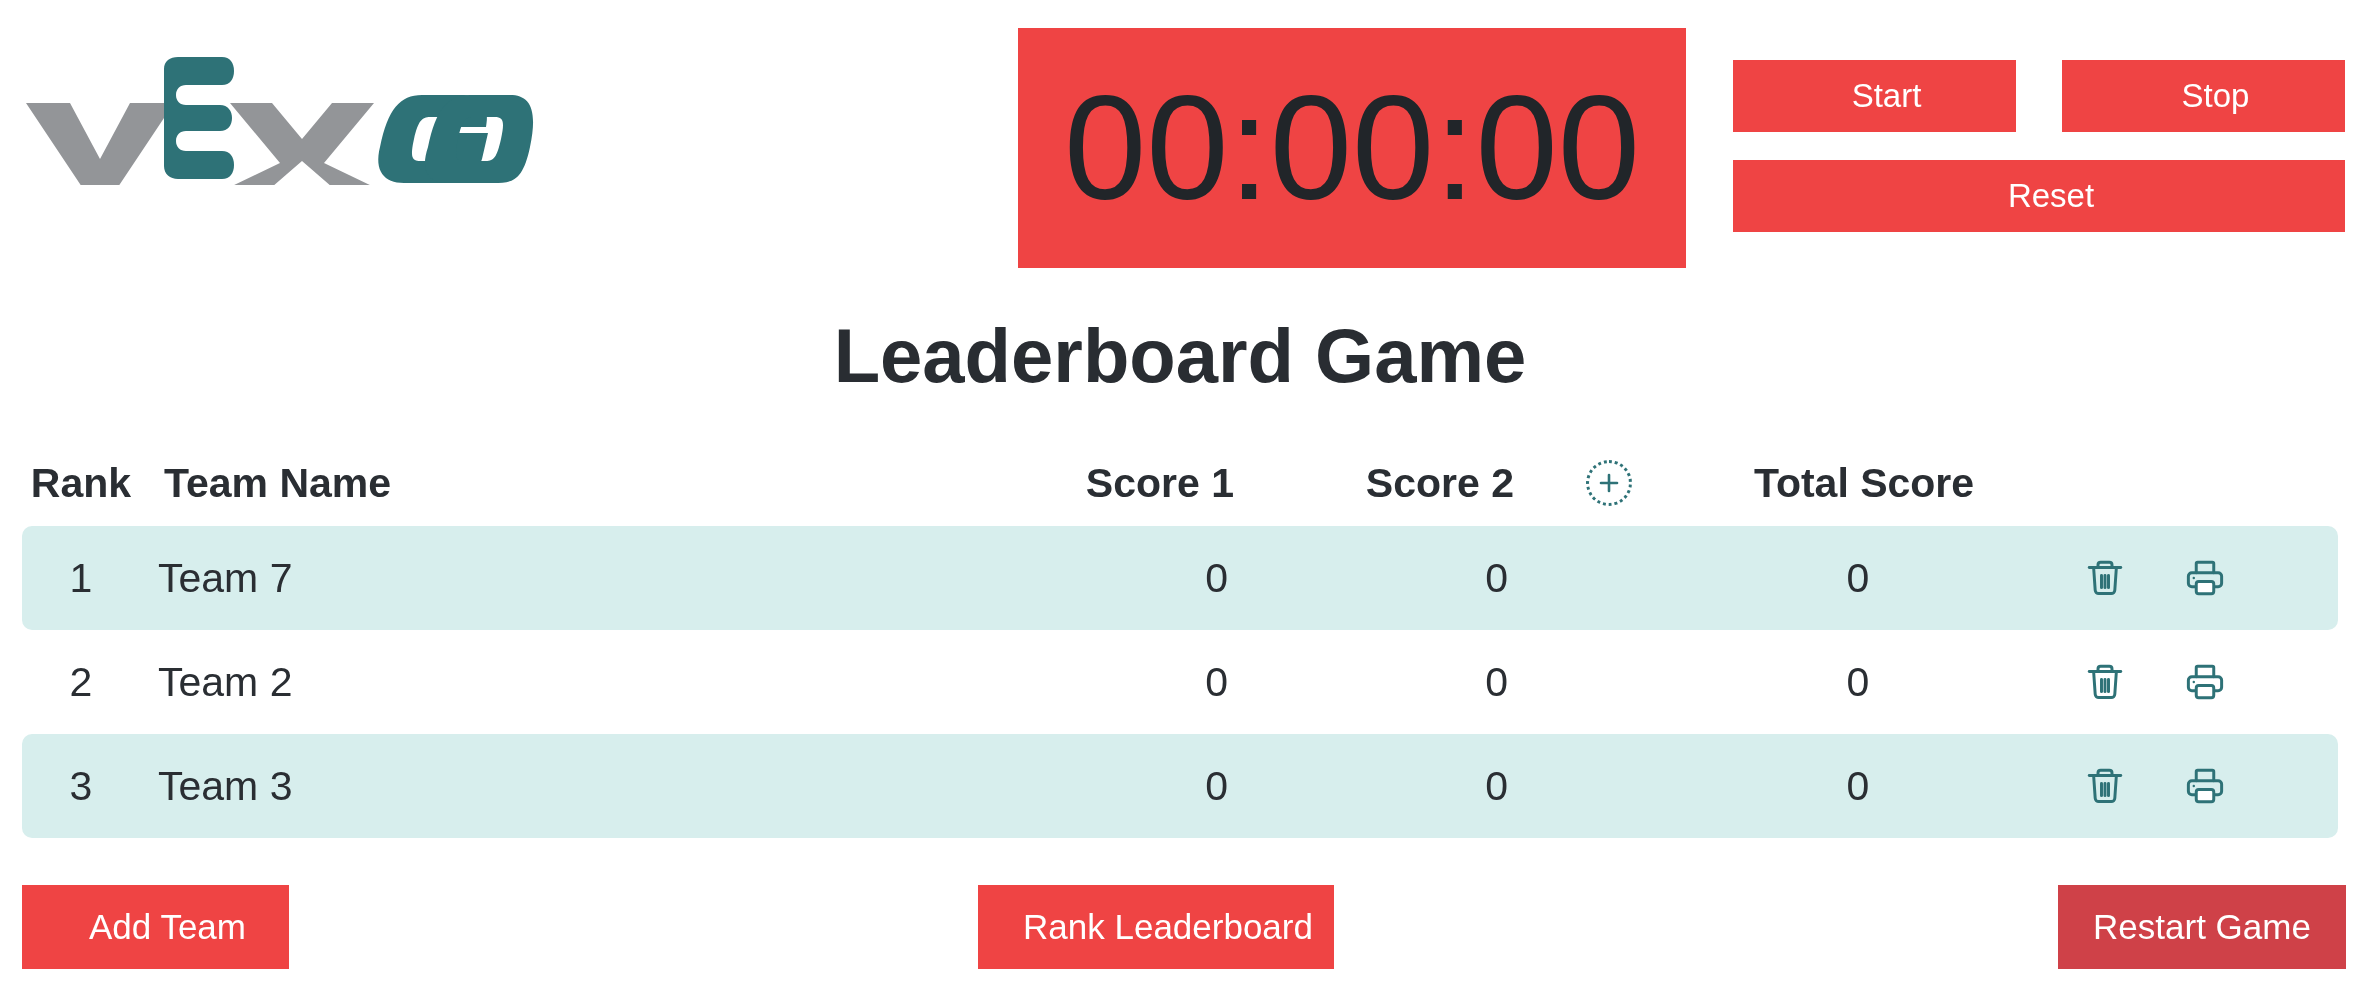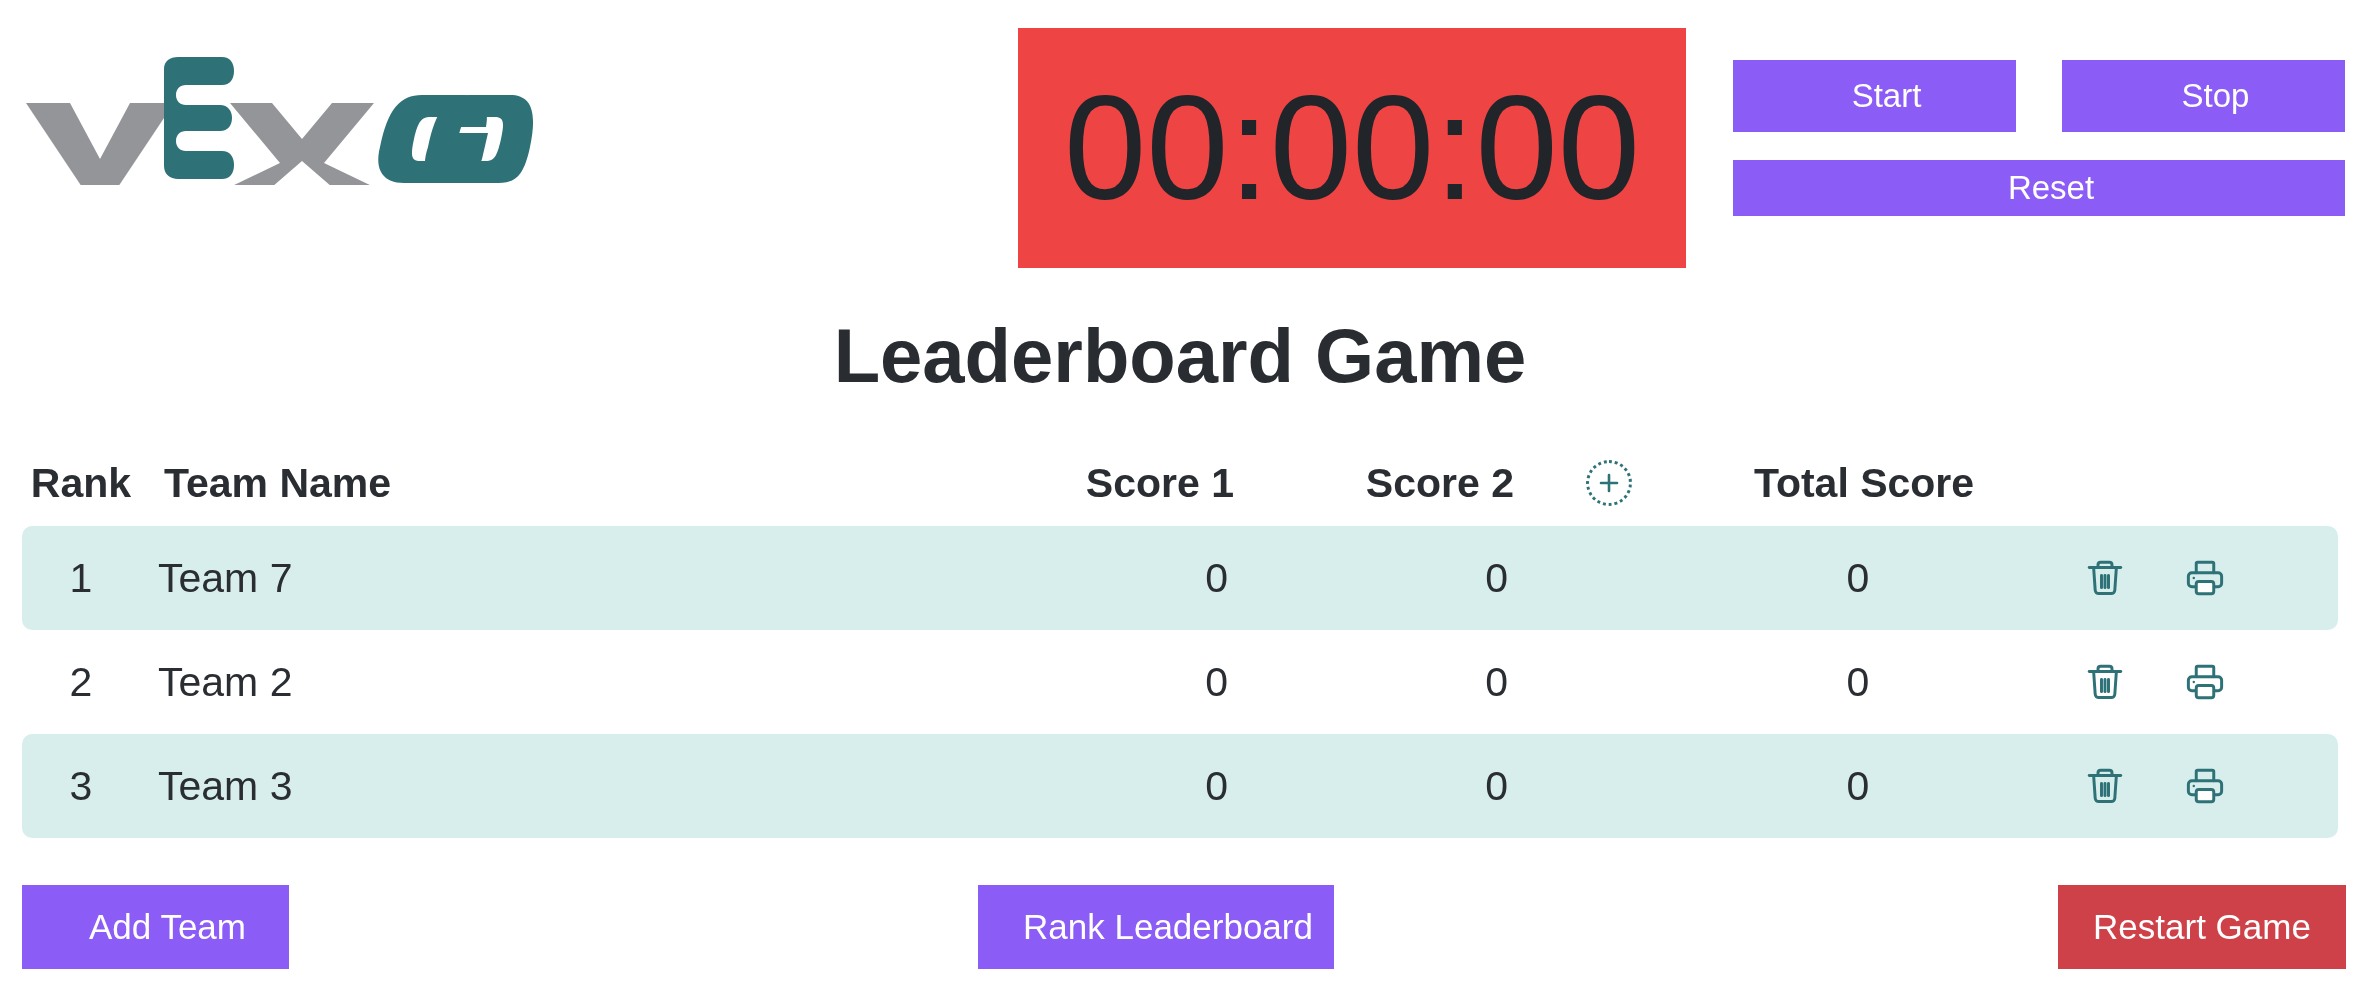--- a/index.html
+++ b/index.html
@@ -61,37 +61,37 @@
     color: #ffffff;
     font-family: "Liberation Sans", sans-serif;
     font-size: 33px;
     font-weight: 400;
     display: flex;
     align-items: center;
     justify-content: center;
     padding: 0;
     border-radius: 0;
   }
-  .btn-teal { background: #8b5cf6; padding-left: 24px; }
+  .btn-teal { background: #ef4444; padding-left: 24px; }
   .btn-red  { background: #cf4148; }
 
   .btn-start {
     position: absolute;
     left: 1733px; top: 60px;
     width: 283px; height: 72px;
   }
   .btn-stop {
     position: absolute;
     left: 2062px; top: 60px;
     width: 283px; height: 72px;
   }
   .btn-reset {
     position: absolute;
     left: 1733px; top: 160px;
-    width: 612px; height: 56px;
+    width: 612px; height: 72px;
   }
 
   
   .board-title {
     position: absolute;
     left: 0; top: 312px;
     width: 2360px;
     text-align: center;
     font-size: 76px;
     font-weight: 700;

